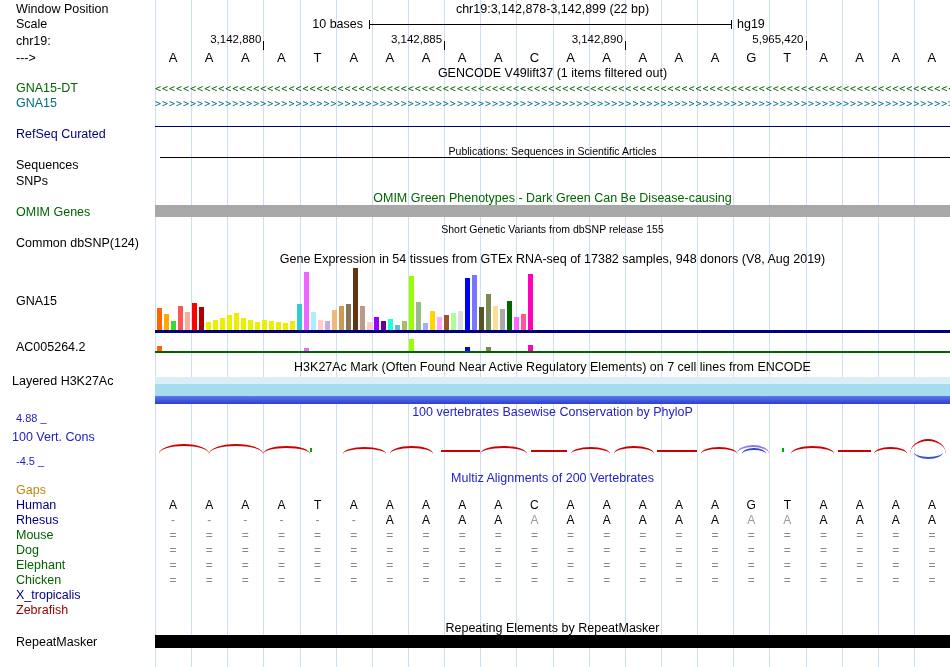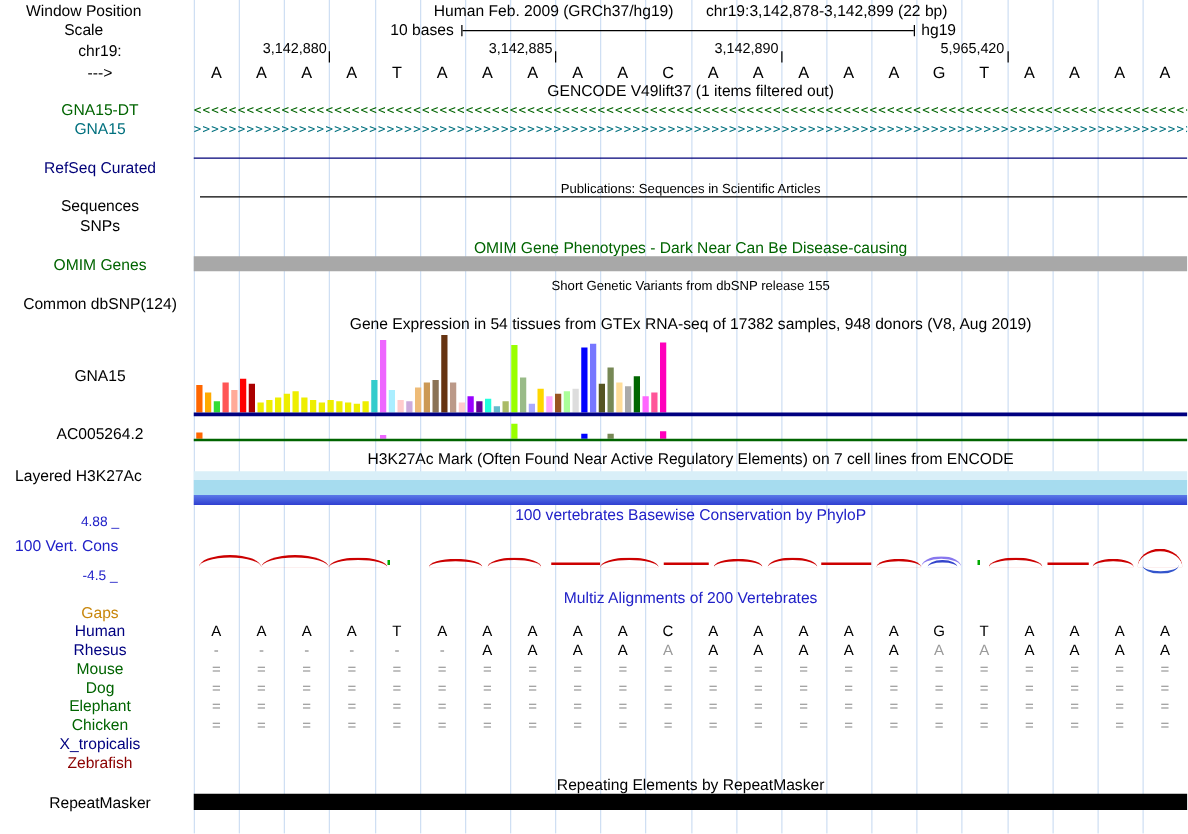--- a/index.html
+++ b/index.html
@@ -1,20 +1,20 @@
 <!DOCTYPE html>
 <html style="--c-grid: #CFDFF3; --c-green: #006400; --c-teal: #00707E; --c-navy: #000078; --c-blue: #2121C8; --c-dkblue: #000080; --c-orange: #C8860B; --c-maroon: #8B0000; --c-graybar: #A8A8A8; --c-h3deep: #2F3FD0;"><head>
 <meta charset="utf-8">
 <style>
   html,body{margin:0;padding:0;background:#fff}
   #page{position:relative;width:950px;height:667px;background:#fff;overflow:hidden;
         font-family:"Liberation Sans","DejaVu Sans",sans-serif;font-size:12.5px;color:#000}
   .layer{position:absolute;inset:0}
   .vline{position:absolute;top:0;bottom:0;width:1px;background:var(--c-grid)}
-  .lbl{position:absolute;left:4px;width:152px;text-align:center;white-space:nowrap;font-size:12.5px;line-height:14px}
+  .lbl{position:absolute;left:16px;width:152px;text-align:left;white-space:nowrap;font-size:12.5px;line-height:14px}
   .lbl.l{left:12px;width:auto;text-align:left}
   .lbl.r126{width:126px}
   .lbl.sm{font-size:11px}
   .title{position:absolute;left:155px;width:795px;text-align:center;white-space:nowrap;font-size:12.5px;line-height:14px}
   .title.small{font-size:10.5px}
   .abs{position:absolute;white-space:nowrap}
   .hline{position:absolute;left:155px;width:795px}
   .centerwrap{position:absolute;left:155px;width:795px;display:flex;justify-content:center;gap:26px;white-space:nowrap}
   .scalebar{position:absolute;height:9px;border-left:1px solid #000;border-right:1px solid #000}
   .scalebar .mid{position:absolute;top:4px;left:0;right:0;height:1px;background:#000}
@@ -68,21 +68,20 @@
       <div class="vline" style="left: 733.2px;"></div>
       <div class="vline" style="left: 769.3px;"></div>
       <div class="vline" style="left: 805.5px;"></div>
       <div class="vline" style="left: 841.6px;"></div>
       <div class="vline" style="left: 877.7px;"></div>
       <div class="vline" style="left: 913.9px;"></div>
     </div>
 
   <div class="lbl r126" style="top:2px">Window Position</div>
   <div class="centerwrap" style="top:2px">
-    <span>Human Feb. 2009 (GRCh37/hg19)</span>
     <span>chr19:3,142,878-3,142,899 (22 bp)</span>
   </div>
 
   <div class="lbl r126" style="top:17px">Scale</div>
   <div class="abs" style="left:250px;top:17px;width:113px;text-align:right">10 bases</div>
   <div class="scalebar" style="left:369px;top:20px;width:361px">
       <div class="mid"></div>
     </div>
   <div class="abs" style="left:737px;top:17px">hg19</div>
 
@@ -132,21 +131,21 @@
 
   <div class="hline" style="top:126px;height:1px;background:var(--c-navy)"></div>
   <div class="lbl c-navy" style="top:127px">RefSeq Curated</div>
 
   <div class="title small" style="top:144px">Publications: Sequences in Scientific Articles</div>
   <div class="hline" style="top:157px;left:160px;width:790px;height:1px;background:#000"></div>
   <div class="lbl" style="top:158px">Sequences</div>
 
   <div class="lbl" style="top:174px">SNPs</div>
 
-  <div class="title c-green" style="top:191px">OMIM Gene Phenotypes - Dark Near Can Be Disease-causing</div>
+  <div class="title c-green" style="top:191px">OMIM Green Phenotypes - Dark Green Can Be Disease-causing</div>
   <div class="hline" style="top:205px;height:12px;background:var(--c-graybar)"></div>
   <div class="lbl c-green" style="top:205px">OMIM Genes</div>
 
   <div class="title small" style="top:222px">Short Genetic Variants from dbSNP release 155</div>
   <div class="lbl" style="top:236px">Common dbSNP(124)</div>
 
   <div class="title" style="top:252px">Gene Expression in 54 tissues from GTEx RNA-seq of 17382 samples, 948 donors (V8, Aug 2019)</div>
   <div class="lbl" style="top:294px">GNA15</div>
   <div class="layer" id="gtex-bars">
       <div class="gbar" style="left: 157px; width: 5px; top: 308px; height: 22px; background: rgb(255, 102, 0);"></div>

